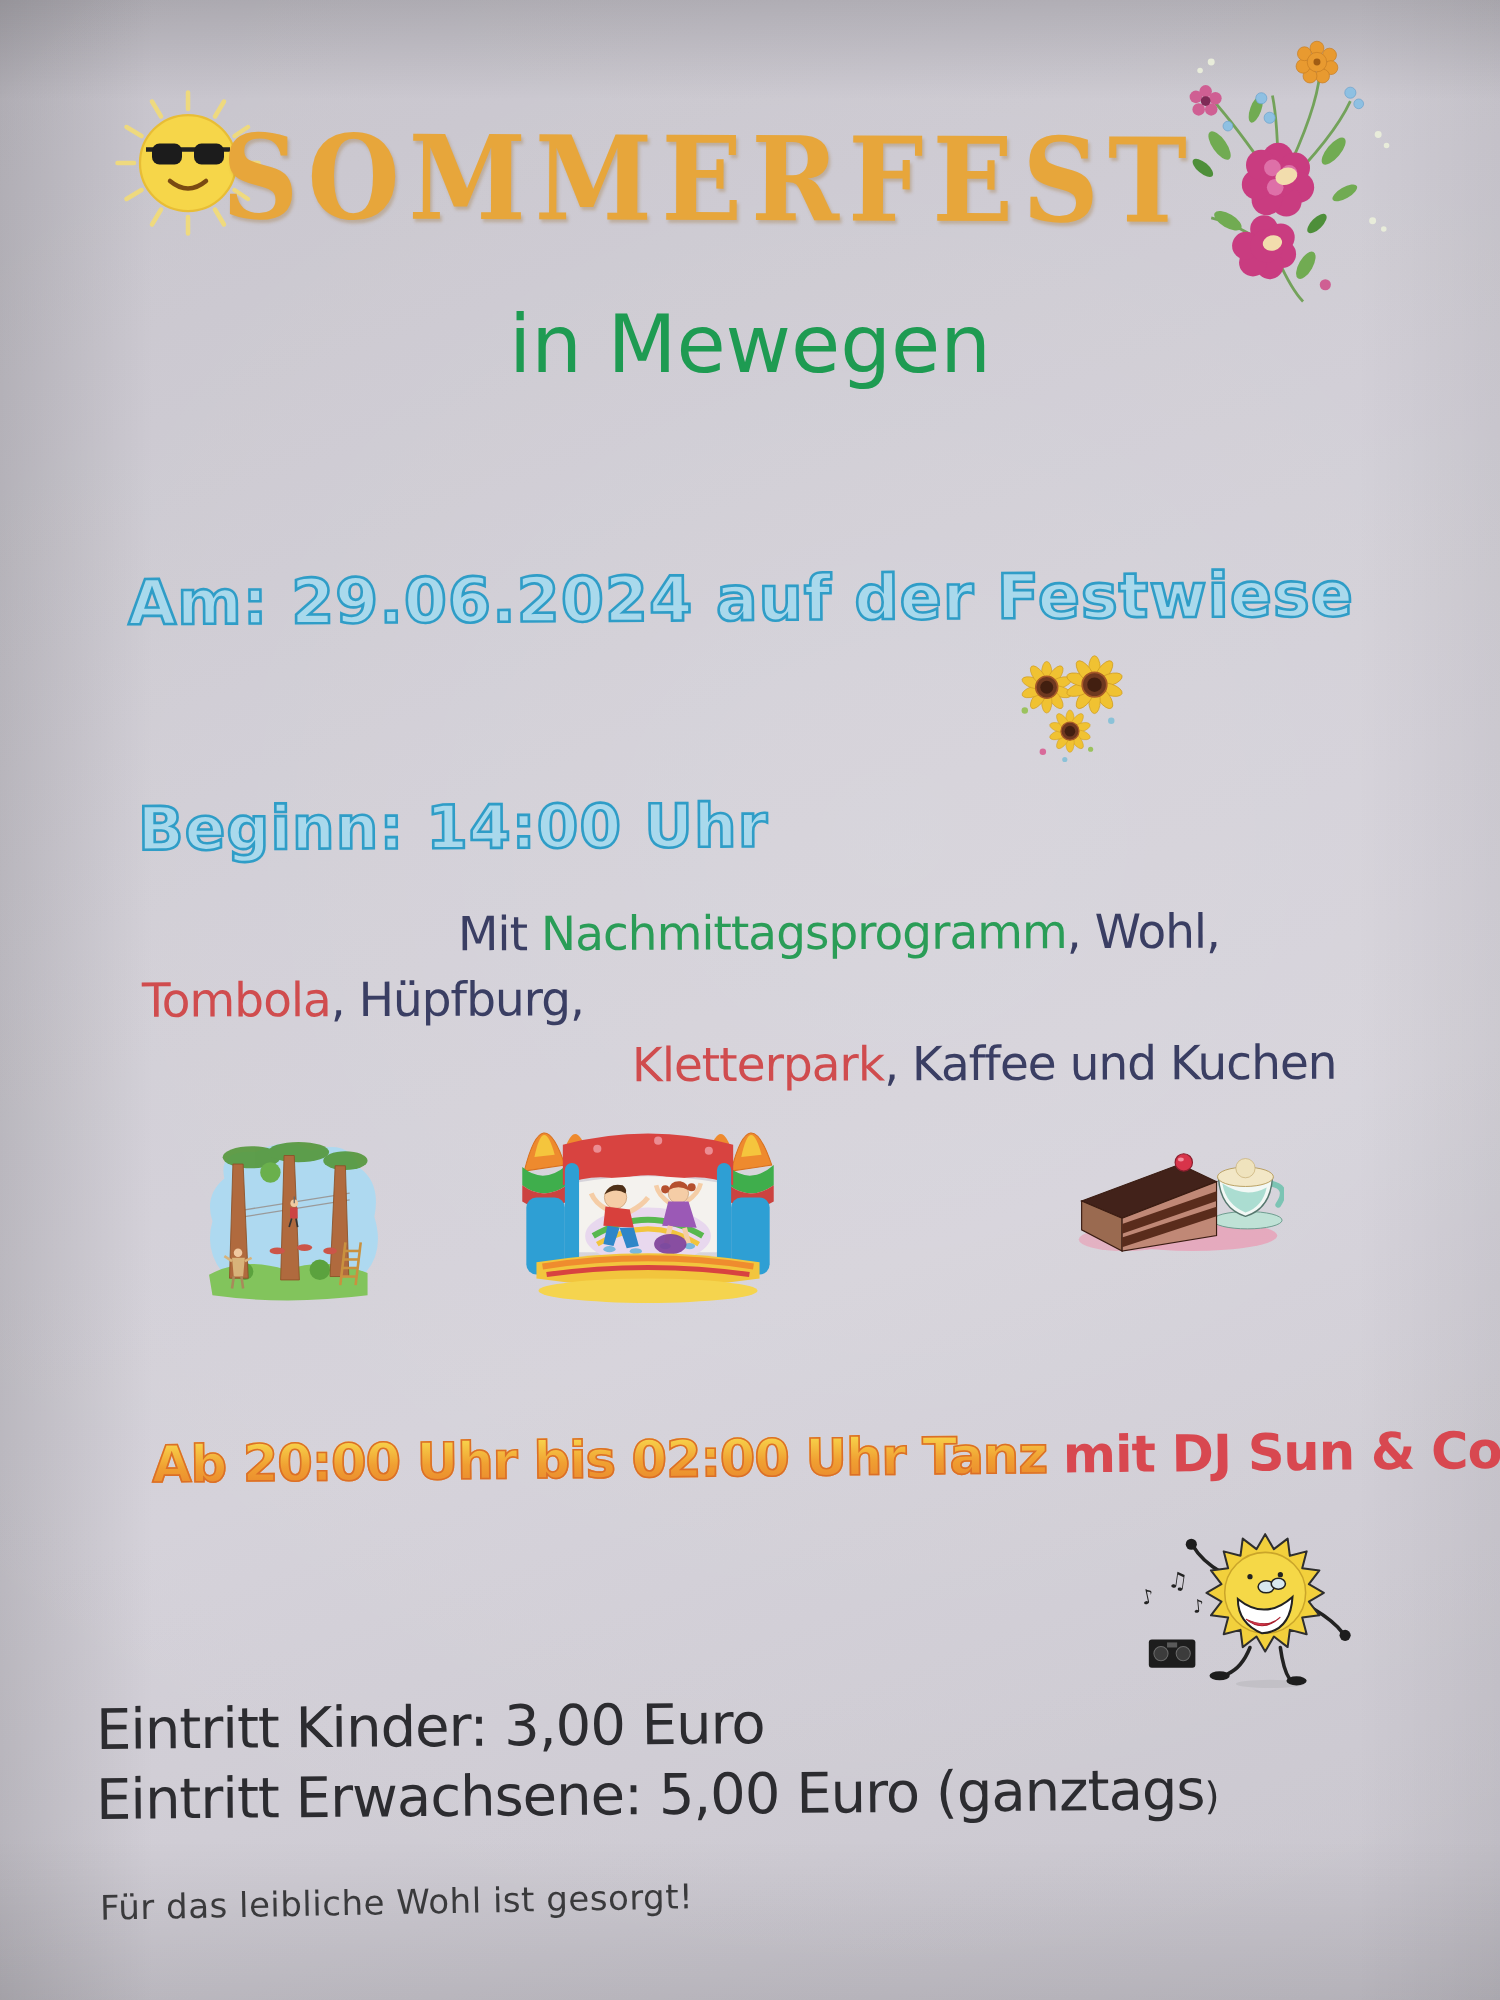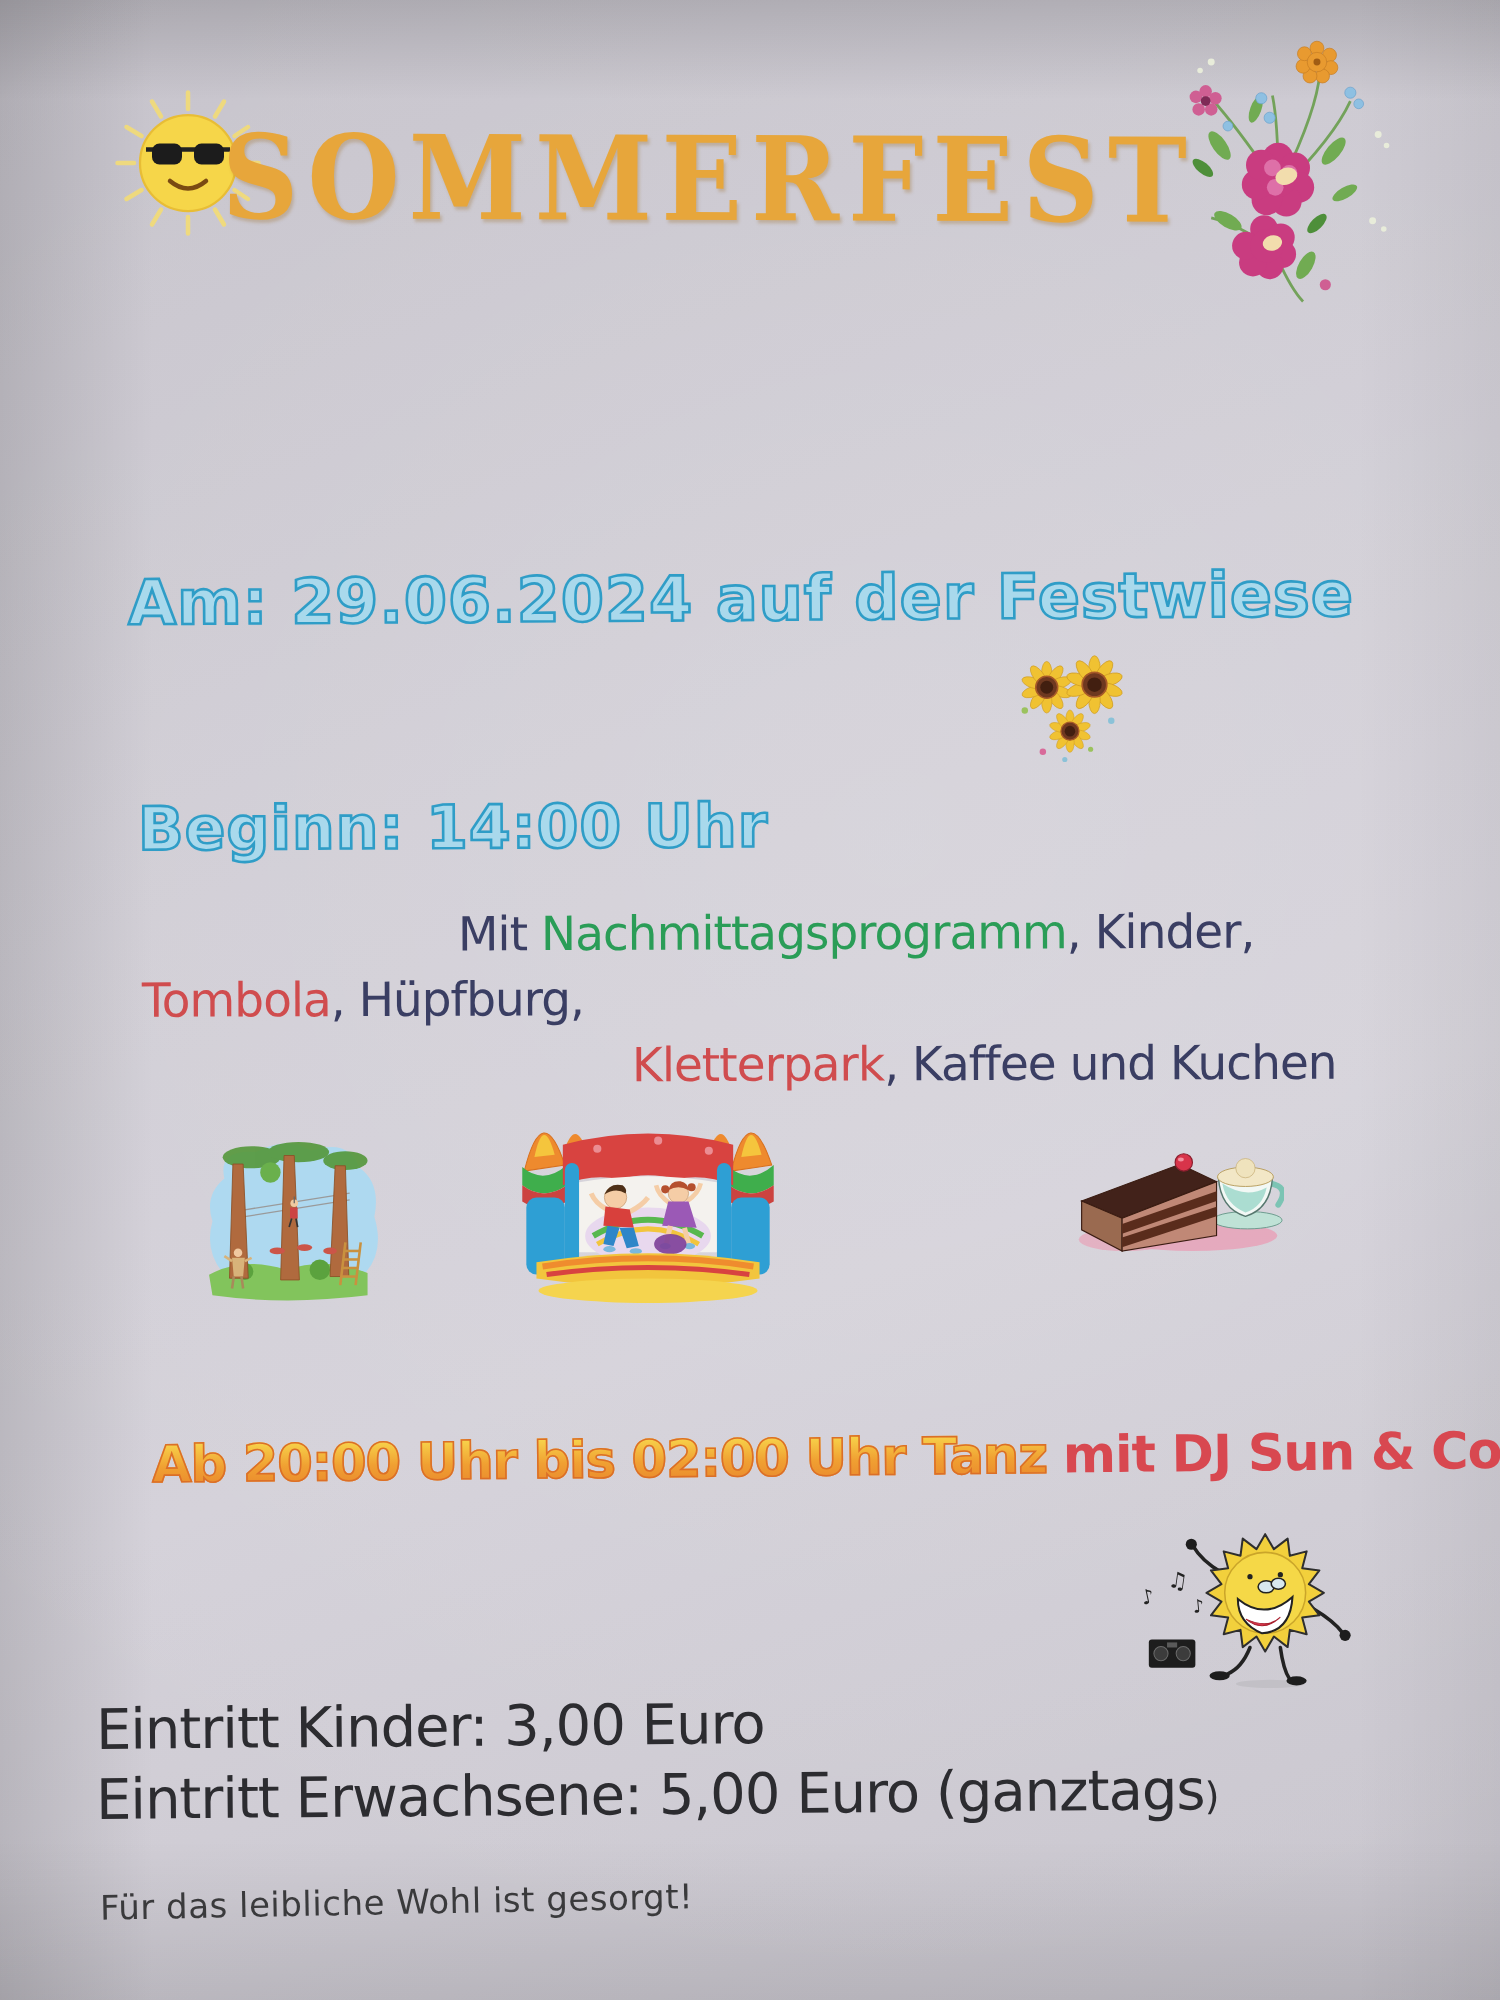--- a/index.html
+++ b/index.html
@@ -156,20 +156,21 @@
         <circle cx="103" cy="174" r="10"></circle>
       <circle cx="94" cy="182" r="10"></circle>
         <circle cx="82" cy="180" r="10"></circle>
         <circle cx="77" cy="168" r="10"></circle>
       <circle cx="92" cy="168" r="12"></circle>
     </g>
     <ellipse cx="96" cy="166" rx="7" ry="5.5" fill="#f2ddad" transform="rotate(-15 96 166)"></ellipse>
     <circle cx="134" cy="196" r="4" fill="#cf5f93"></circle>
   </svg>
 
+  <div class="abs subtitle" style="left:0px;top:298px;">in Mewegen</div>
 
   <div class="abs blue-outline date-line" style="left:128px;top:562px;">Am: 29.06.2024 auf der Festwiese</div>
 
   <svg class="abs" style="left:1008px;top:652px;" width="142" height="126" viewBox="0 0 110 95">
     <g>
       <g transform="translate(30,26)">
         <g fill="#f0c232" stroke="#cf9c22" stroke-width="0.5">
           <ellipse rx="4" ry="9" cy="-11"></ellipse>
             <ellipse rx="4" ry="9" cy="-11" transform="rotate(36)"></ellipse>
           <ellipse rx="4" ry="9" cy="-11" transform="rotate(72)"></ellipse>
@@ -222,21 +223,21 @@
       <circle cx="13" cy="44" r="2.5" fill="#9bc25e"></circle>
         <circle cx="80" cy="52" r="2.5" fill="#8bc2d8"></circle>
       <circle cx="27" cy="76" r="2.5" fill="#d86a9a"></circle>
         <circle cx="64" cy="74" r="2" fill="#9bc25e"></circle>
       <circle cx="44" cy="82" r="2" fill="#8bc2d8"></circle>
     </g>
   </svg>
 
   <div class="abs blue-outline time-line" style="left:138px;top:792px;">Beginn: 14:00 Uhr</div>
 
-  <div class="abs program-line" style="left:458px;top:905px;transform:rotate(-0.2deg);"><span class="c-navy">Mit </span><span class="c-green">Nachmittagsprogramm</span><span class="c-navy">, Kinder,</span></div>
+  <div class="abs program-line" style="left:458px;top:905px;transform:rotate(-0.2deg);"><span class="c-navy">Mit </span><span class="c-green">Nachmittagsprogramm</span><span class="c-navy">, Wohl,</span></div>
 
   <div class="abs program-line" style="left:142px;top:972px;transform:rotate(-0.2deg);"><span class="c-red">Tombola</span><span class="c-navy">, Hüpfburg,</span></div>
 
   <div class="abs program-line" style="left:632px;top:1036px;transform:rotate(-0.2deg);"><span class="c-red">Kletterpark</span><span class="c-navy">, Kaffee und Kuchen</span></div>
 
   <svg class="abs" style="left:192px;top:1130px;" width="196" height="178" viewBox="0 0 230 205">
     <path fill="#aed9f0" d="M38 55 Q30 20 75 24 Q110 5 140 22 Q185 8 196 42 Q222 60 214 100 Q226 140 204 165 Q170 192 120 188 Q60 196 38 168 Q14 140 24 105 Q14 75 38 55 Z"></path>
     <g fill="#54973a" opacity="0.9">
       <ellipse cx="70" cy="30" rx="34" ry="13"></ellipse>
         <ellipse cx="125" cy="24" rx="36" ry="12"></ellipse>

